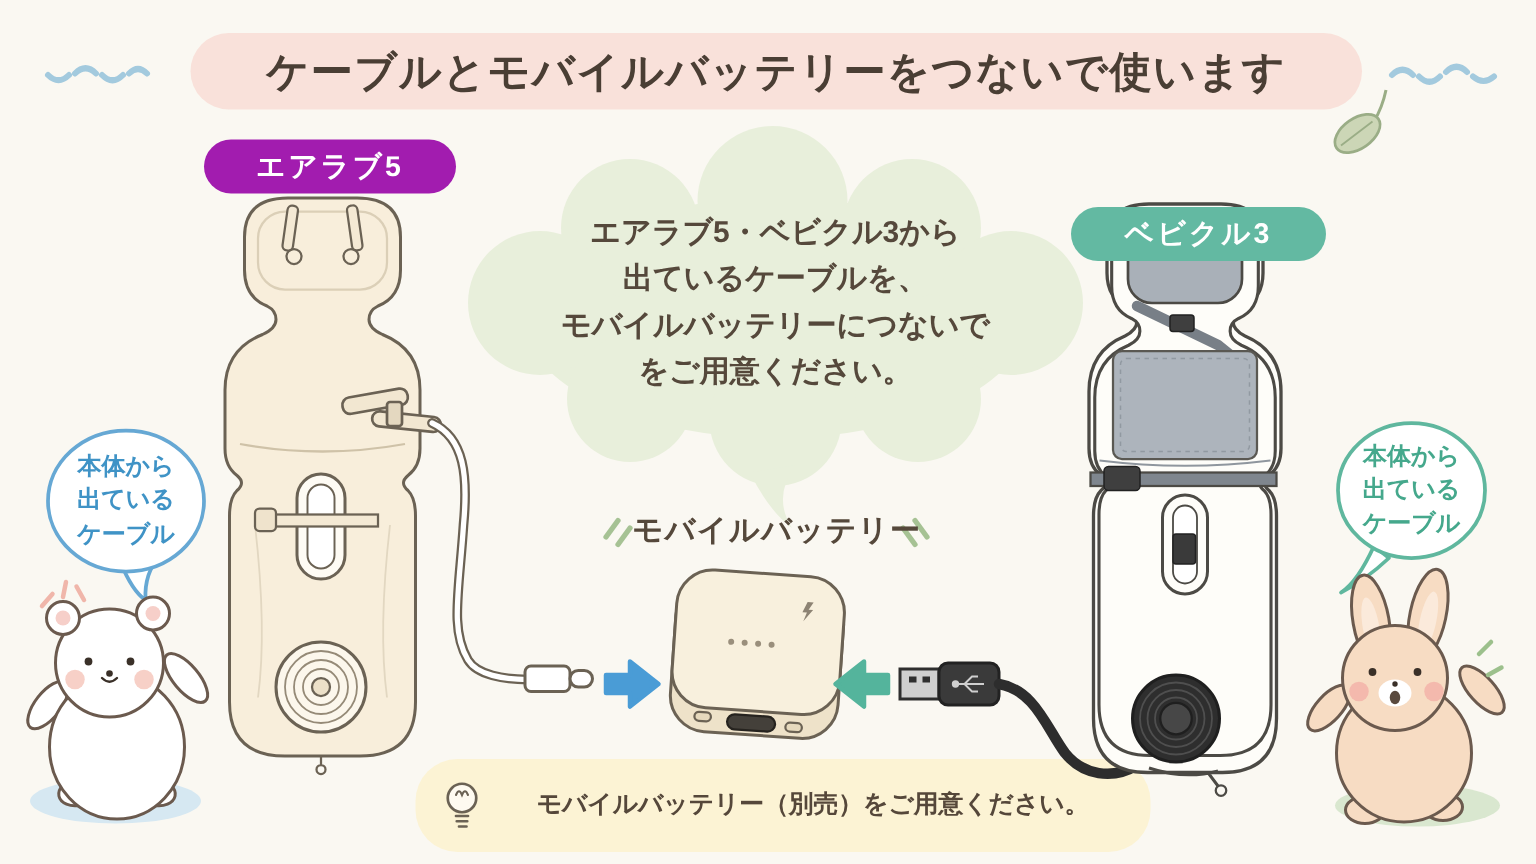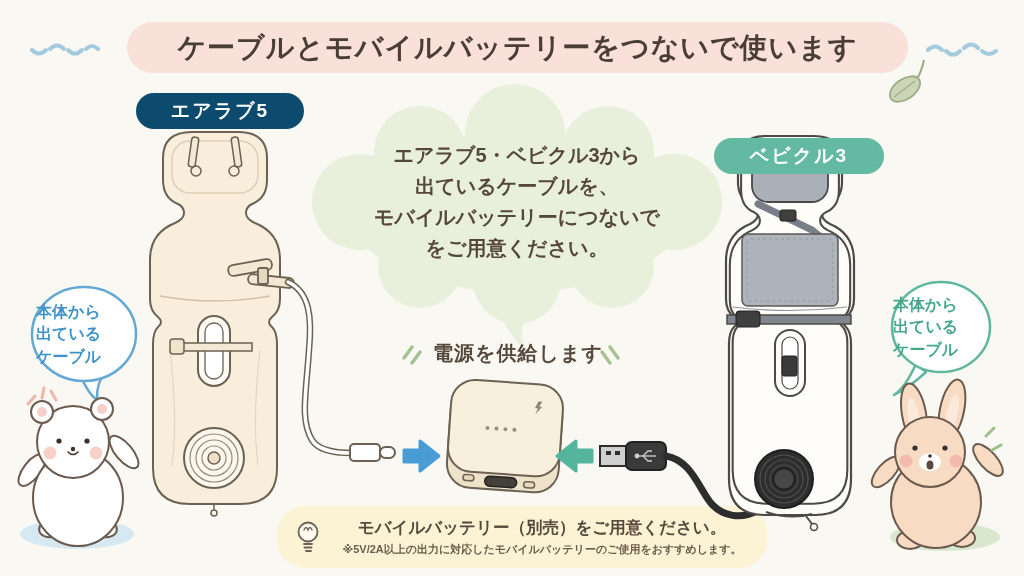--- a/index.html
+++ b/index.html
@@ -15,36 +15,36 @@
   .title{
     left:127px;top:22px;width:781px;height:51px;border-radius:26px;
     background:#f9e1da;display:flex;align-items:center;justify-content:center;
     font-size:28px;font-weight:bold;color:#4a3e34;letter-spacing:1px;
   }
   
   .pill{
     height:36px;border-radius:19px;display:flex;align-items:center;justify-content:center;
     color:#ffffff;font-weight:bold;font-size:19px;letter-spacing:2px;
   }
-  .pill-left{left:136px;top:93px;width:168px;background:#0c4a6e;}
+  .pill-left{left:136px;top:93px;width:168px;background:#a21caf;}
   .pill-right{left:714px;top:93px;width:170px;background:#63b9a2;margin-top:45px;}
 
   
   .cloud-text{
     left:351px;top:140px;width:332px;text-align:center;
     font-size:20px;line-height:1.55;font-weight:bold;color:#55483b;white-space:pre-line;
   }
   .battery-label{
     left:402px;top:340px;width:232px;text-align:center;
     font-size:20px;font-weight:bold;color:#55483b;letter-spacing:1px;
   }
 
   
   .callout{
-    text-align:left;font-weight:bold;font-size:16px;line-height:1.4;white-space:pre-line;
+    text-align:center;font-weight:bold;font-size:16px;line-height:1.4;white-space:pre-line;
   }
   .callout-left{left:36px;top:301px;width:96px;color:#3f93c6;}
   .callout-right{left:893px;top:294px;width:96px;color:#45a88c;}
 
   
   .note-bg{left:277px;top:506px;width:490px;height:62px;background:#fcf3d4;border-radius:28px;}
   .note-content{
     left:277px;top:506px;width:490px;height:62px;box-sizing:border-box;
     display:flex;align-items:center;gap:8px;padding:0 12px 0 18px;
   }
@@ -288,34 +288,33 @@
   <div class="abs z3 title">ケーブルとモバイルバッテリーをつないで使います</div>
 
   <div class="abs z3 pill pill-left">エアラブ5</div>
   <div class="abs z3 pill pill-right">ベビクル3</div>
 
   <div class="abs z3 cloud-text">エアラブ5・ベビクル3から
 出ているケーブルを、
 モバイルバッテリーにつないで
 をご用意ください。</div>
 
-  <div class="abs z3 battery-label">電源を供給します</div>
+  <div class="abs z3 battery-label">モバイルバッテリー</div>
 
   <div class="abs z3 callout callout-left">本体から
 出ている
 ケーブル</div>
   <div class="abs z3 callout callout-right">本体から
 出ている
 ケーブル</div>
 
   <div class="abs z3 note-content">
     <svg width="26" height="34" viewBox="0 0 26 34">
       <circle cx="13" cy="12" r="9.5" fill="#fefaf0" stroke="#6b6254" stroke-width="1.8"></circle>
       <path d="M9,10 q2,-5 4,0 q2,-5 4,0" fill="none" stroke="#6b6254" stroke-width="1.4" stroke-linecap="round"></path>
       <path d="M9,24 h8 M9.5,27.5 h7 M11,31 h5" stroke="#6b6254" stroke-width="1.8" stroke-linecap="round"></path>
     </svg>
     <div class="note-texts">
       <div class="note-main">モバイルバッテリー（別売）をご用意ください。</div>
-      <div class="note-sub">※5V/2A以上の出力に対応したモバイルバッテリーのご使用をおすすめします。</div>
     </div>
   </div>
 
 </div>
 
 </body></html>

